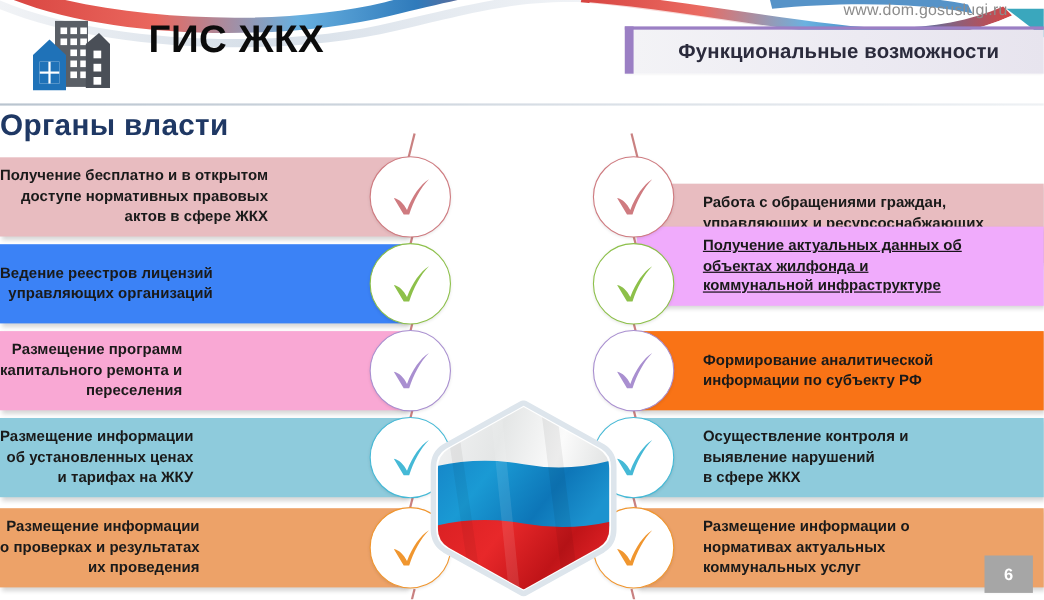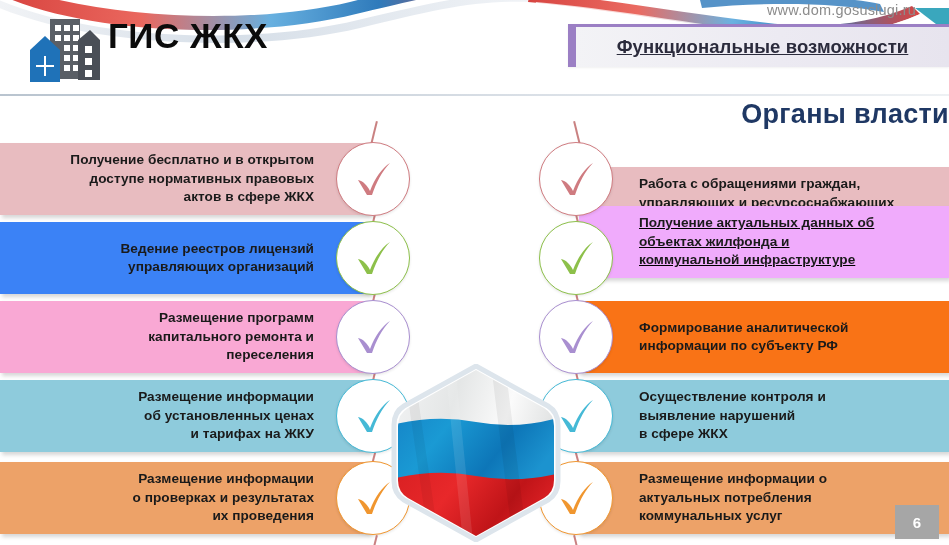--- a/index.html
+++ b/index.html
@@ -19,21 +19,21 @@
   
   .ribbon-wrap { position:absolute; left:0; top:0; width:949px; height:52px; overflow:hidden; pointer-events:none; }
 
   
   .header { position:absolute; left:0; top:0; width:949px; height:95px; }
   .hdr-sep { position:absolute; left:0; top:94px; width:949px; height:2px;
              background:linear-gradient(to right,#b9c4cf 0%, #d9dfe6 55%, #eef1f4 100%); }
 
   .logo-block { position:absolute; left:28px; top:16px; display:flex; align-items:flex-start; }
   .logo-icon { width:72px; height:68px; margin-right:8px; flex:none; }
-  .logo-text { padding-top:2px; }
+  .logo-text { padding-top:2px;margin-left:27px; }
   .logo-title {
     font-size:35px; font-weight:bold; color:#0b0b0b;
     letter-spacing:0.5px; line-height:36px;
   }
   .logo-sub {
     font-size:12.4px; color:#5b5b5b; line-height:14.6px; margin-top:1px;
     white-space:pre-line; letter-spacing:0.1px;
   }
 
   .site-url {
@@ -48,40 +48,40 @@
   }
   .fn-banner {
     position:absolute; left:568px; top:24px; width:381px; height:43px;
     background:linear-gradient(to right,#f3f3f6 0%, #eceaf2 55%, #e7e4ee 100%);
     border-left:8px solid #9b7fc4;
     border-top:3px solid #9b7fc4;
     display:flex; align-items:center; justify-content:center;
     box-shadow:0 1px 2px rgba(0,0,0,.06);
   }
   .fn-banner span {
-    font-size:18.5px; font-weight:bold; color:#2b2b3c; letter-spacing:0.1px;text-decoration:underline;
+    font-size:18.5px; font-weight:bold; color:#2b2b3c; letter-spacing:0.1px;
   }
 
   
   .slide-title {
     position:absolute; left:0; top:99px; width:949px;
-    text-align:right;
+    text-align:left;
     font-size:27px; font-weight:bold; color:#1f3864;
     letter-spacing:0.3px;
   }
 
   
   .body-area { position:absolute; left:0; top:136px; width:949px; height:409px; }
 
   .band {
     position:absolute; height:72px;
     box-shadow:2px 3px 4px rgba(0,0,0,.16);
     display:flex; align-items:center;
   }
-  .band.left  { left:0px;  width:370px; justify-content:flex-end; padding-right:56px; }
+  .band.left  { left:0px;  width:370px; padding-right:56px; }
   .band.right { left:579px; width:370px; justify-content:flex-start; padding-left:60px; }
 
   .band-text {
     font-size:13.6px; font-weight:bold; color:#1a1a1a;
     line-height:18.5px; letter-spacing:0.05px;
     white-space:pre-line;
   }
   .band.left  .band-text { text-align:right; }
   .band.right .band-text { text-align:left; }
 
@@ -309,21 +309,21 @@
         <div class="check" style="left: 539px; top: 243px; border-color: rgb(69, 185, 214);">
           <span>
             <svg viewBox="0 0 44 44">
               <path d="M7 23 C12 24 16 28 19 34 C24 21 31 11 39 6 C31 14 25 26 21 38 L16 38 Z" fill="#45b9d6"></path>
             </svg>
           </span>
         </div>
         <div class="connector" style="left: 576px; top: 316px; height: 10px; transform: rotate(-14deg);"></div>
         <div class="band right" style="top: 326px; background: rgb(237, 162, 104);">
           <div class="band-text">Размещение информации о
-актуальных потребления
+нормативах актуальных
 коммунальных услуг</div>
         </div>
         <div class="check" style="left: 539px; top: 325px; border-color: rgb(240, 150, 47);">
           <span>
             <svg viewBox="0 0 44 44">
               <path d="M7 23 C12 24 16 28 19 34 C24 21 31 11 39 6 C31 14 25 26 21 38 L16 38 Z" fill="#f0962f"></path>
             </svg>
           </span>
         </div>
         <div class="connector" style="left: 373px; top: -15px; height: 24px; transform: rotate(14deg);"></div>

